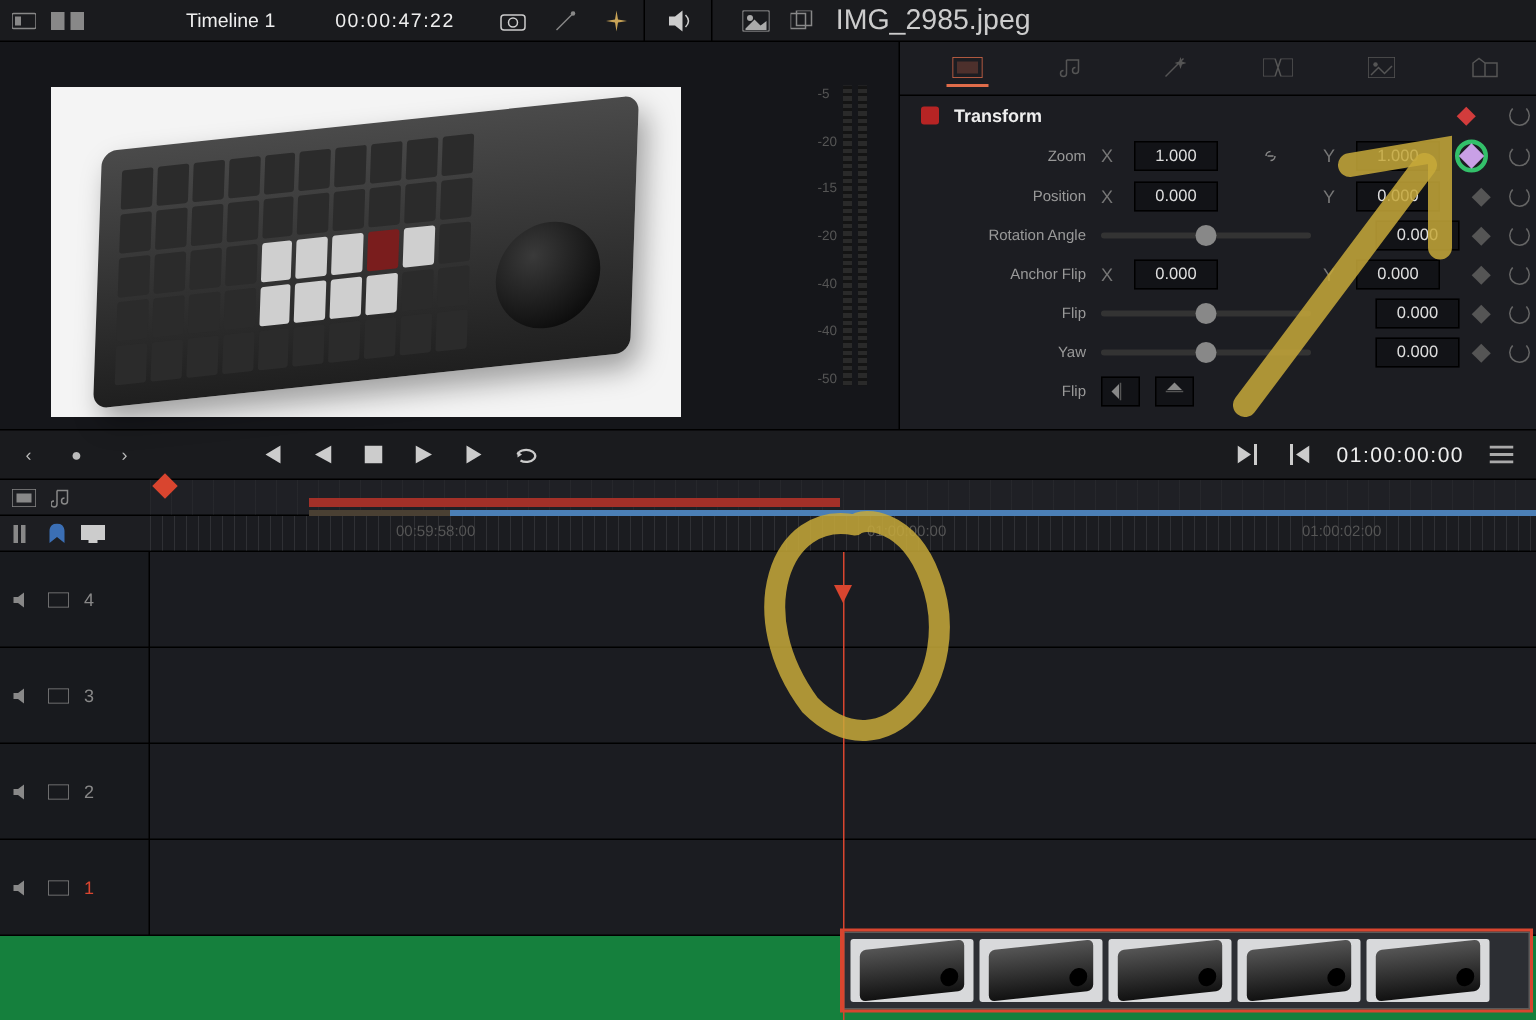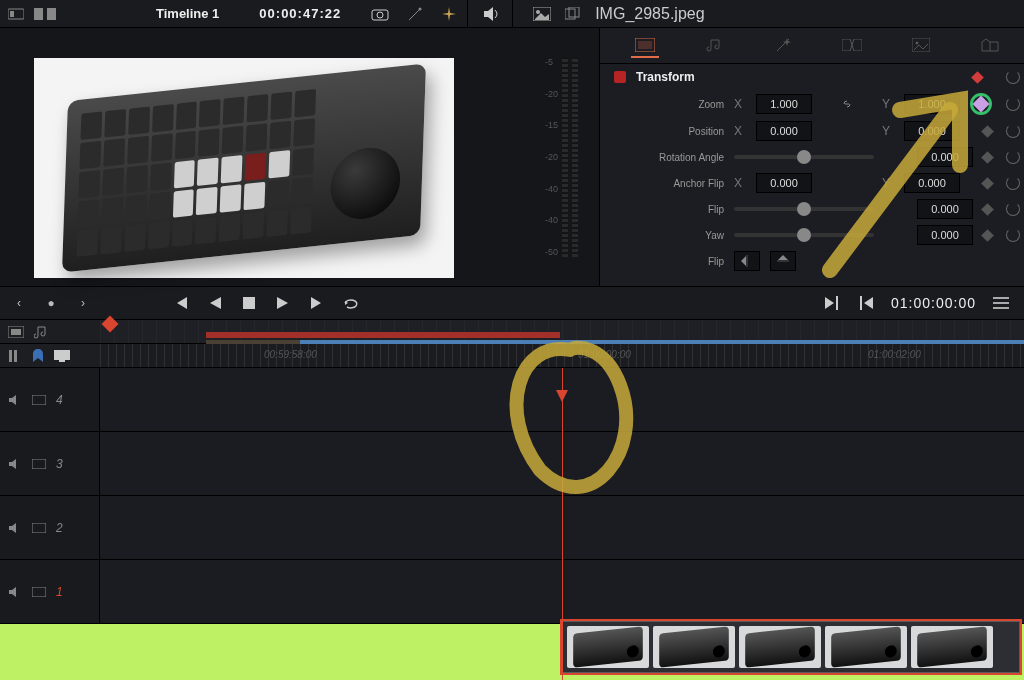--- a/index.html
+++ b/index.html
@@ -1,26 +1,26 @@
 <!DOCTYPE html>
 <html><head>
 <meta charset="utf-8">
 <style>
   * { box-sizing: border-box; margin:0; padding:0; font-family: "Helvetica Neue", Arial, sans-serif; }
   body { width:1024px; height:680px; background:#101114; color:#bbb; font-size:12px; overflow:hidden; position:relative;}
   .topbar { display:flex; height:28px; align-items:center; background:#1a1b1e; border-bottom:1px solid #000;}
   .topbar .left { display:flex; align-items:center; gap:10px; padding:0 8px;}
   .icon { display:inline-flex; align-items:center; justify-content:center; color:#888;}
-  .topbar .title-area { flex:0 0 auto; margin-left:92px; display:flex; align-items:flex-start; gap:40px;font-weight:bold;}
+  .topbar .title-area { flex:0 0 auto; margin-left:60px; display:flex; align-items:flex-start; gap:40px;}
   .topbar .title { color:#eee; font-size:13px;}
   .topbar .tc { color:#eee; font-size:13px; letter-spacing:1px;}
   .topbar .mid-icons { display:flex; gap:18px; margin-left:30px;}
   .topbar .divider { width:1px; height:28px; background:#000; margin:0 10px;}
   .topbar .right { display:flex; align-items:center; gap:14px; padding:0 10px;}
-  .clipname{color:#ccc; font-size:16px;}
+  .clipname{color:#ccc; font-size:19px;}
   .row2 { display:flex; height:258px; background:#15161a;}
   .viewer { flex:0 0 600px; position:relative; border-right:1px solid #000;}
   .viewer .canvas { position:absolute; left:34px; top:30px; width:420px; height:220px; background:#f4f4f4; display:flex; align-items:center; justify-content:center;}
   .keyboard { width:360px; height:170px; transform:rotate(-6deg) skewX(-8deg); transform-origin:center;}
   .kb-base{ width:100%; height:100%; background:linear-gradient(#4a4a4a,#1f1f1f); border-radius:10px; position:relative; box-shadow:6px 10px 18px rgba(0,0,0,.35);}
   .kb-dial{position:absolute; right:22px; bottom:22px; width:70px; height:70px; border-radius:50%; background:radial-gradient(circle at 35% 30%, #3a3a3a,#000);}
   .kb-keys{position:absolute; left:14px; top:14px; right:110px; bottom:14px; display:grid; grid-template-columns:repeat(10,1fr); grid-template-rows:repeat(5,1fr); gap:3px;}
   .kb-keys span{background:#2b2b2b; border-radius:2px;}
   .kb-keys span.lt{background:#cfcfcf;}
   .kb-keys span.rd{background:#7a1d1d;}
@@ -48,21 +48,21 @@
   .slider .thumb{position:absolute; top:-5px; width:14px;height:14px;border-radius:50%;background:#888;}
   .link-icn{color:#777;}
   .row-icons{margin-left:auto;display:flex;gap:14px;align-items:center;}
   .reset{width:14px;height:14px;border:1.5px solid #666;border-radius:50%;border-top-color:transparent;}
   .transport{display:flex; height:34px; align-items:center; background:#1a1b1e; border-top:1px solid #000; border-bottom:1px solid #000;}
   .transport .left-ctrls{display:flex;align-items:center;gap:14px;padding:0 10px;}
   .transport .center{display:flex;gap:16px;align-items:center;margin-left:70px;}
   .tbtn{width:18px;height:18px;color:#bbb;display:flex;align-items:center;justify-content:center;}
   .transport .right-group{margin-left:auto;display:flex;align-items:center;gap:16px;padding-right:14px;}
   .transport .tc{color:#eee; font-size:14px; letter-spacing:1px;}
-  .timeline-area{position:relative; background:#bef264; height:360px;font-style:italic;}
+  .timeline-area{position:relative; background:#15803d; height:360px;}
   .mini-ruler{height:24px; position:relative; border-bottom:1px solid #000; background:#1f2025;}
   .mini-ruler .range-a{position:absolute;left:106px;top:12px;height:6px;width:354px;background:#a33028;}
   .mini-ruler .range-b{position:absolute;left:200px;top:20px;height:4px;width:790px;background:#4b7fb6;}
   .mini-ruler .range-c{position:absolute;left:106px;top:20px;height:4px;width:94px;background:#4a4033;}
   .mini-ruler .ticks{position:absolute;inset:0;background:repeating-linear-gradient(to right,#2b2c30 0 1px,transparent 1px 14px); opacity:.6;}
   .playhead-mini{position:absolute;left:106px;top:-2px;width:12px;height:12px;background:#d9452f;transform:rotate(45deg);}
   .ruler{height:24px;position:relative;background:#1b1c20;border-bottom:1px solid #000;}
   .ruler .ticks{position:absolute;inset:0;background:repeating-linear-gradient(to right,#2f3034 0 1px,transparent 1px 8px);}
   .ruler .label{position:absolute;top:5px;color:#555;font-size:10px;}
   .tool-left{position:absolute;left:0;top:0;width:100px;display:flex;flex-direction:column;}

